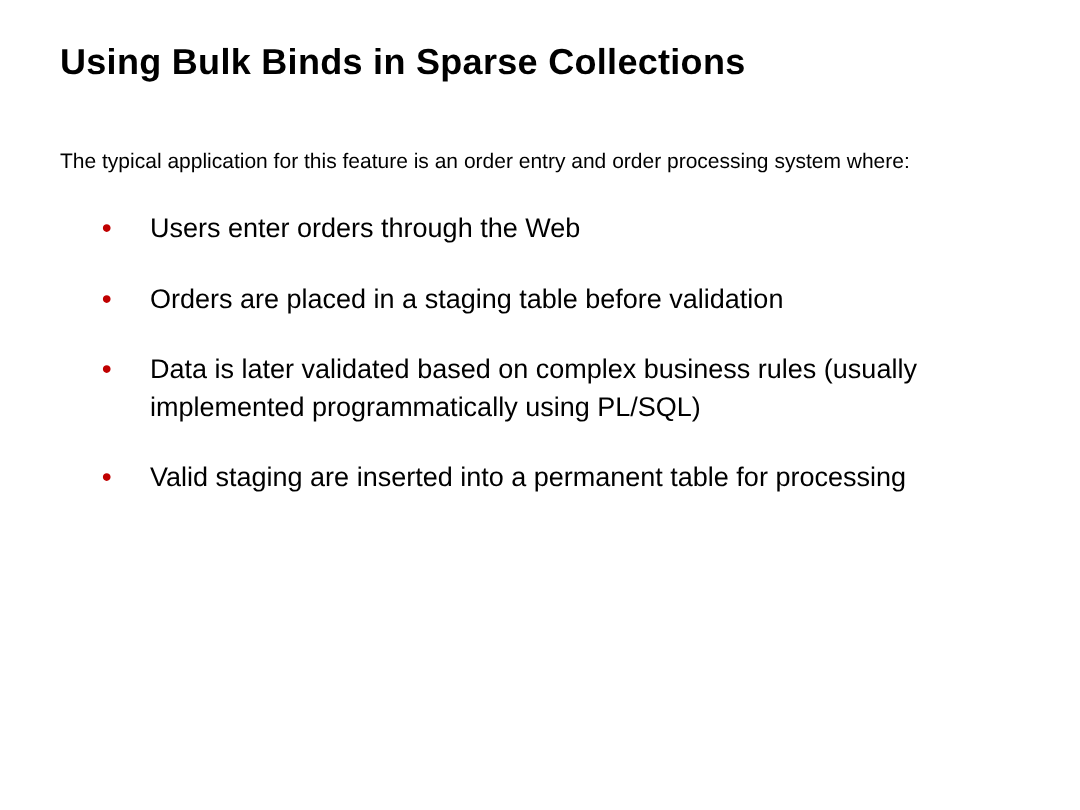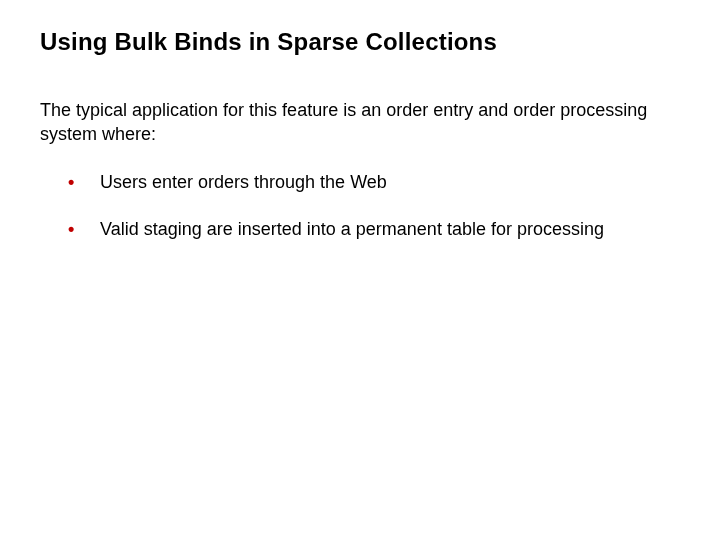--- a/index.html
+++ b/index.html
@@ -16,21 +16,21 @@
       padding: 28px 40px 40px 40px;
     }
     .slide-title {
       font-size: 24px;
       font-weight: bold;
       text-align: left;
       margin-bottom: 42px;
       letter-spacing: 0.2px;
     }
     .intro-text {
-      font-size: 18px;
+      font-size: 14px;
       line-height: 1.35;
       margin-bottom: 8px;
       padding-left: 0px;
     }
     .bullet-list {
       list-style: none;
       padding-left: 28px;
     }
     .bullet-item {
       position: relative;
@@ -52,14 +52,16 @@
   </style>
 </head>
 <body>
 
 <h1 class="slide-title">Using Bulk Binds in Sparse Collections</h1>
 
 <p class="intro-text">The typical application for this feature is an order entry and order processing system where:</p>
 
 <ul class="bullet-list">
   <li class="bullet-item">Users enter orders through the Web</li>
+  <li class="bullet-item">Orders are placed in a staging table before validation</li>
+  <li class="bullet-item">Data is later validated based on complex business rules (usually implemented programmatically using PL/SQL)</li>
   <li class="bullet-item">Valid staging are inserted into a permanent table for processing</li>
 </ul>
 
 </body></html>

